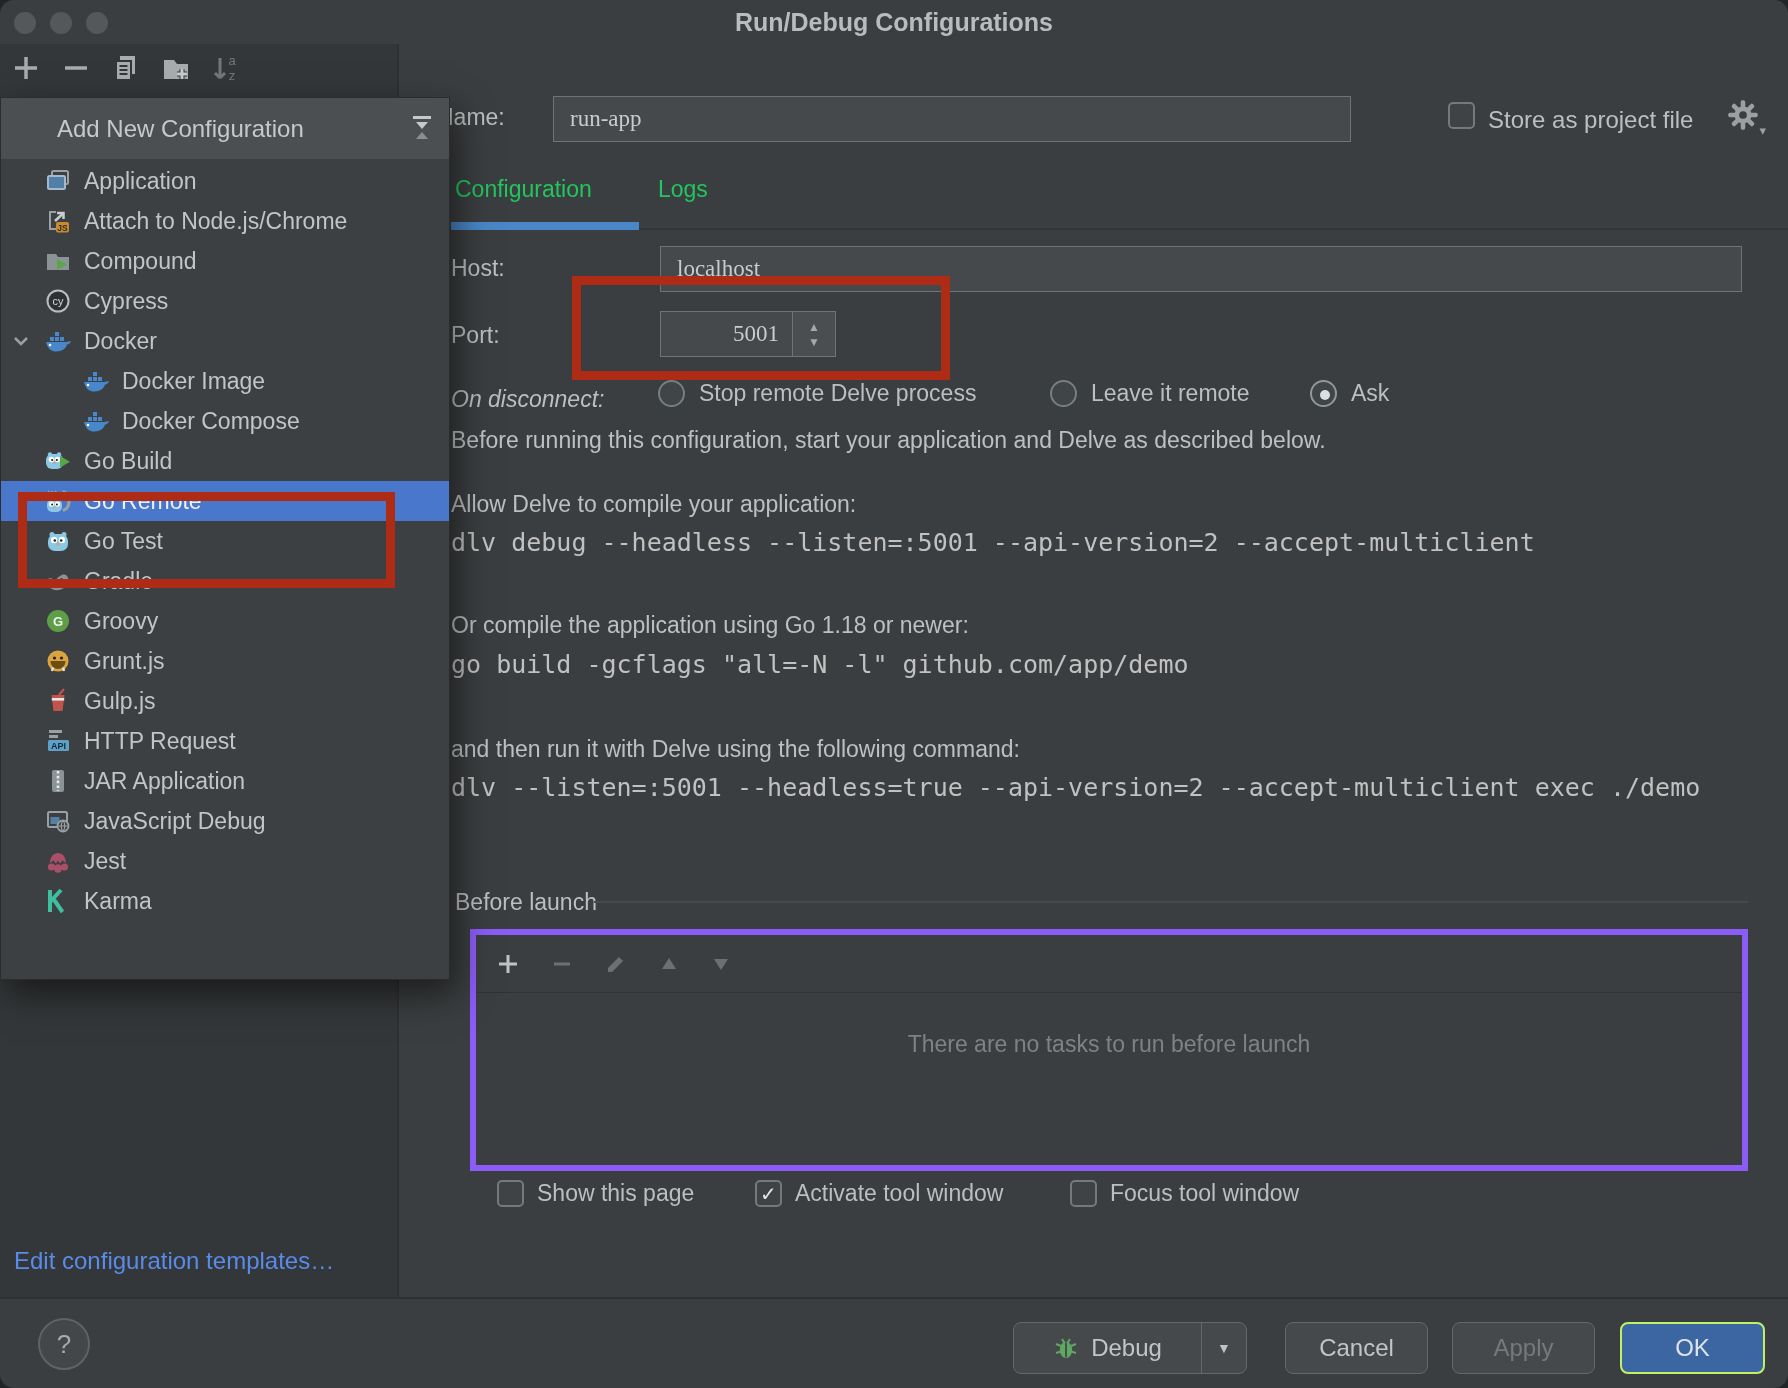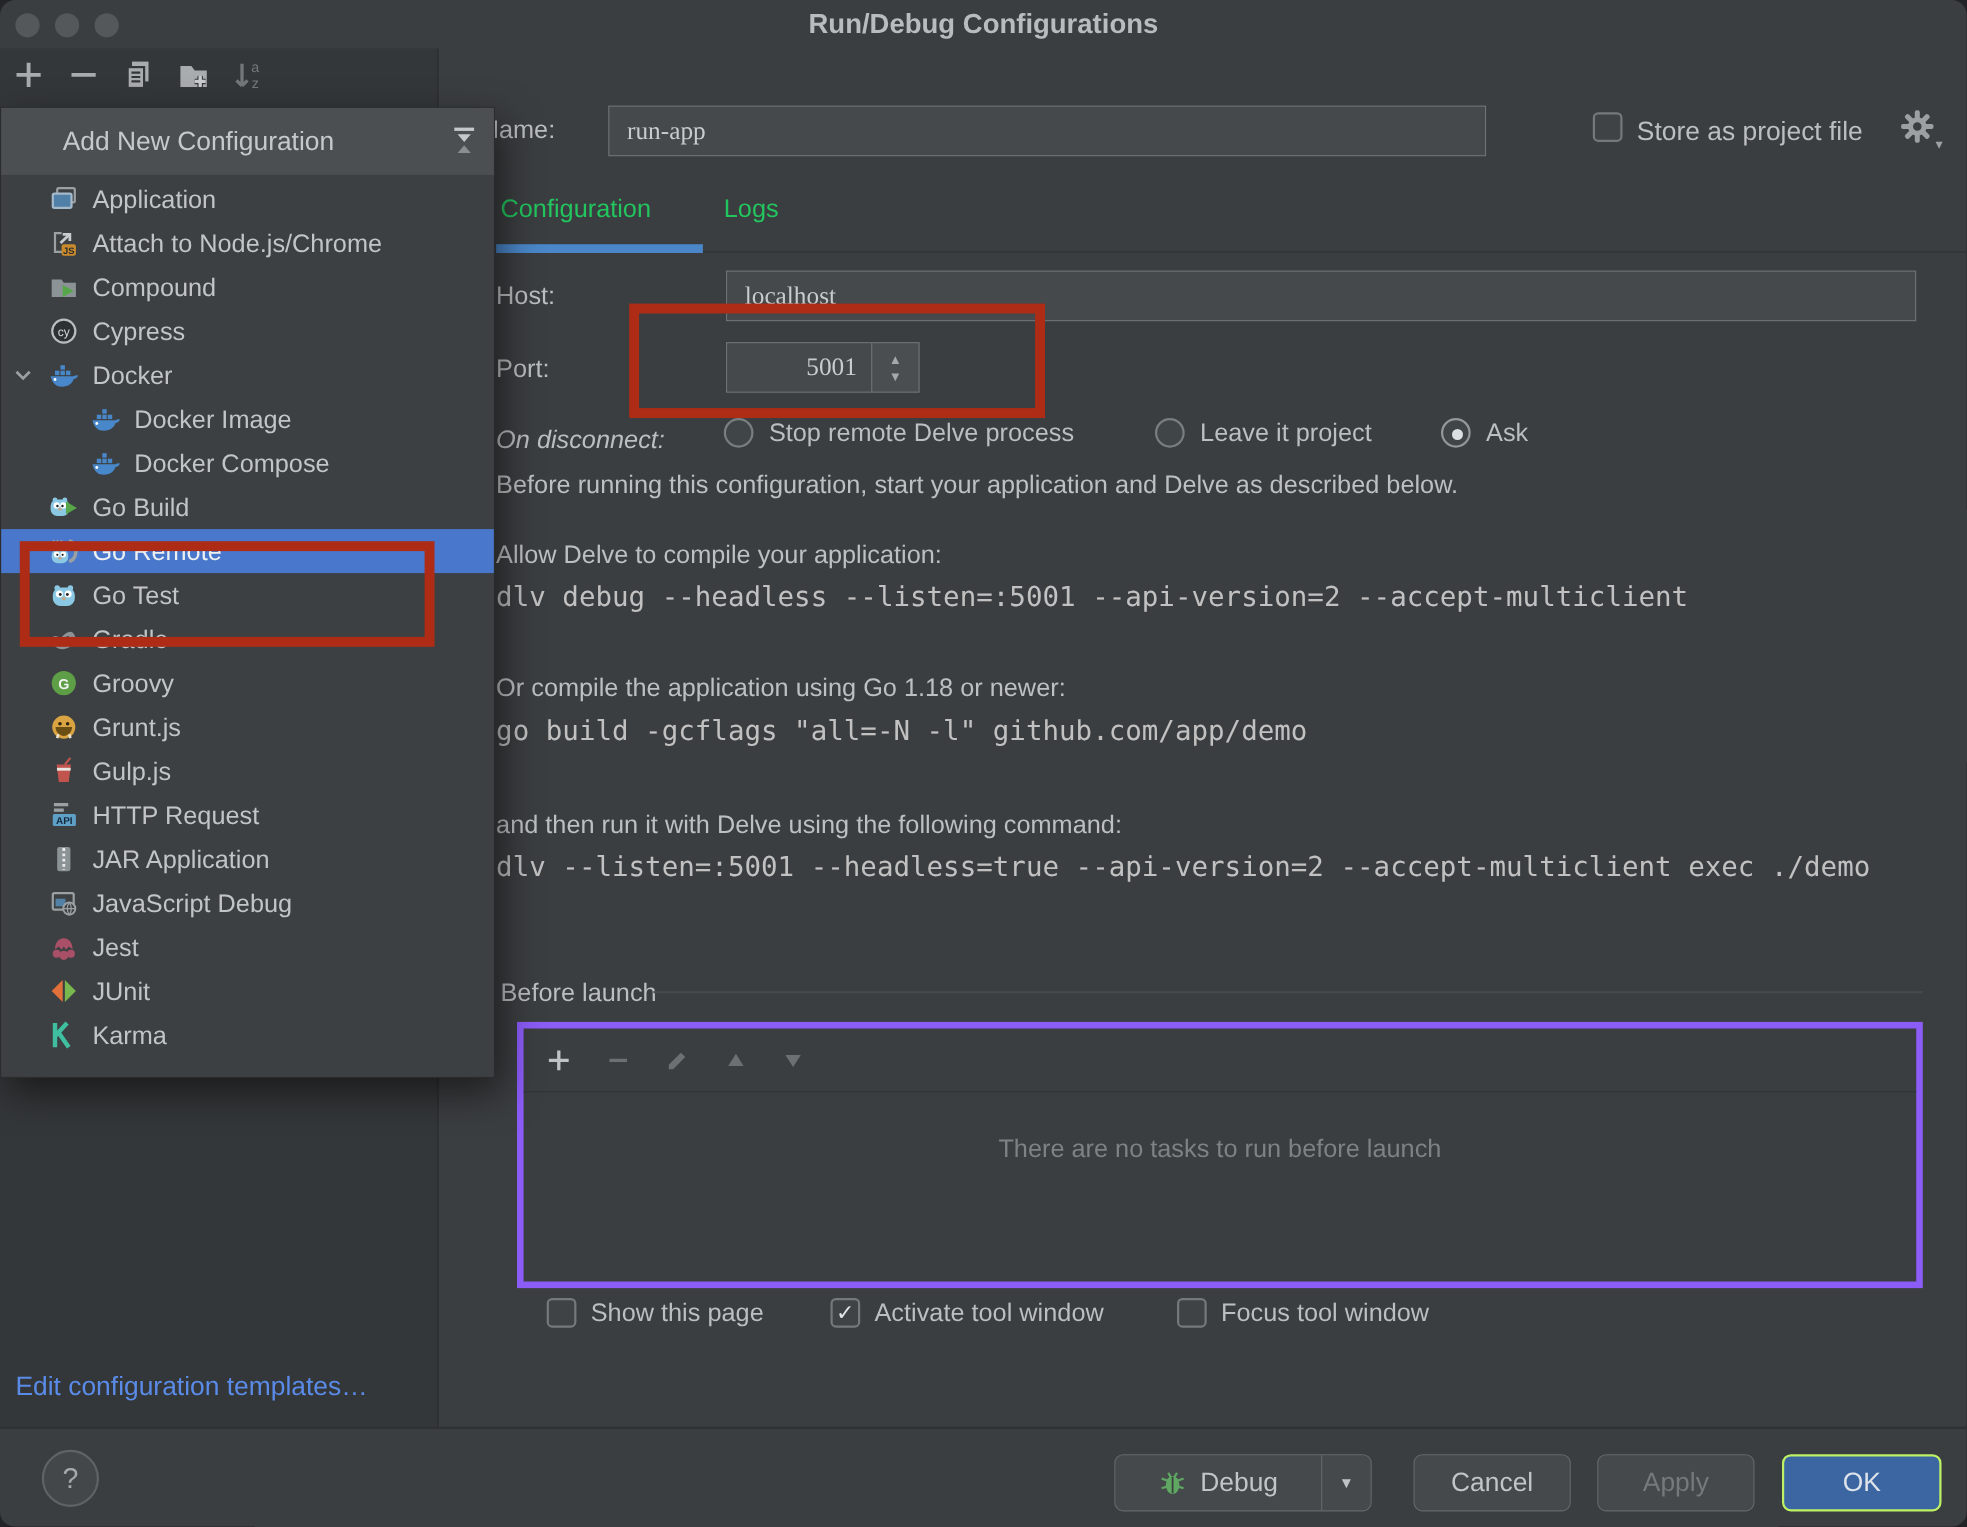--- a/index.html
+++ b/index.html
@@ -150,21 +150,21 @@
     <span>▼</span>
   </div>
 
   <div class="abs flabel" style="left:451px;top:386px;font-style:italic;">On disconnect:</div>
   <div class="abs rgroup" style="left:658px;top:380px;">
     <span class="radio"></span>
     <span class="flabel">Stop remote Delve process</span>
   </div>
   <div class="abs rgroup" style="left:1050px;top:380px;">
     <span class="radio"></span>
-    <span class="flabel">Leave it project</span>
+    <span class="flabel">Leave it remote</span>
   </div>
   <div class="abs rgroup" style="left:1310px;top:380px;">
     <span class="radio sel"></span>
     <span class="flabel">Ask</span>
   </div>
 
   <div class="abs body-txt" style="left:451px;top:427px;">Before running this configuration, start your application and Delve as described below.</div>
 
   <div class="abs body-txt" style="left:451px;top:491px;">Allow Delve to compile your application:</div>
   <div class="abs code" style="left:451px;top:528px;">dlv debug --headless --listen=:5001 --api-version=2 --accept-multiclient</div>
@@ -438,27 +438,20 @@
       <div class="row">
         <svg class="ic" viewBox="0 0 26 26">
             <path d="M5 15c0-6 3.5-10 8-10s8 4 8 10l-3.5-2.5-2.5 3-2-3-2 3-2.5-3z" fill="#A94F68"></path>
             <circle cx="6.5" cy="19" r="3.6" fill="#A94F68"></circle>
             <circle cx="19.5" cy="19" r="3.6" fill="#A94F68"></circle>
             <circle cx="13" cy="20.5" r="4.2" fill="#A94F68"></circle>
           </svg>
         <span>Jest</span>
       </div>
 
-      <div class="row">
-        <svg class="ic" viewBox="0 0 26 26">
-            <path d="M12 3v20L2 13z" fill="#E2703A"></path>
-            <path d="M14 3l10 10-10 10z" fill="#78B84E"></path>
-          </svg>
-        <span>JUnit</span>
-      </div>
 
       <div class="row">
         <svg class="ic" viewBox="0 0 26 26">
             <path d="M5 2v22M5 14L16 2M8.5 11l9 13" stroke="#3FBFA0" stroke-width="4" fill="none"></path>
           </svg>
         <span>Karma</span>
       </div>
 
     </div>
   </div>

